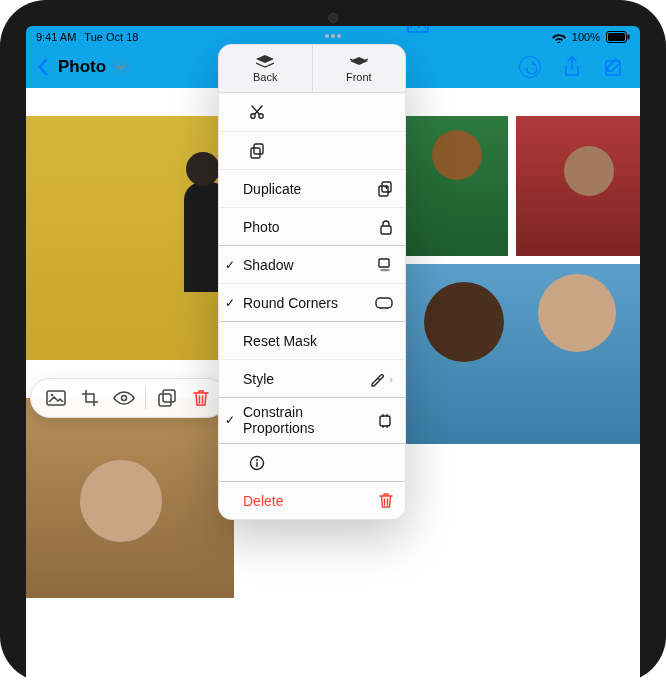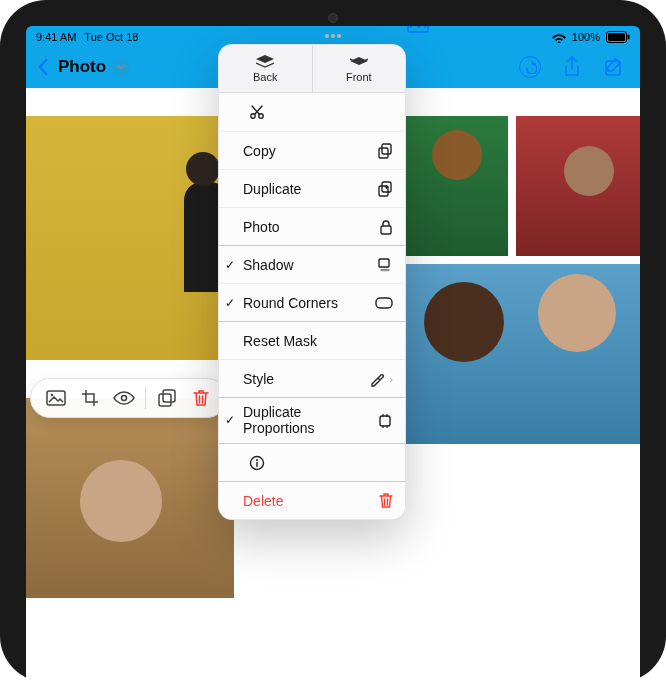--- a/index.html
+++ b/index.html
@@ -317,21 +317,20 @@
           <div class="menu-item first">
             <span class="menu-icon">
               <svg width="16" height="16" viewBox="0 0 16 16">
                   <circle cx="4" cy="12" r="2.2" fill="none" stroke="#222" stroke-width="1.4"></circle>
                   <circle cx="12" cy="12" r="2.2" fill="none" stroke="#222" stroke-width="1.4"></circle>
                   <path stroke="#222" stroke-width="1.4" stroke-linecap="round" d="M5.5 10.5L13 2M10.5 10.5L3 2"></path>
                 </svg>
             </span>
           </div>
           <div class="menu-item">
-            <span class="menu-label">Copy</span>
             <span class="menu-icon">
               <svg width="16" height="16" viewBox="0 0 16 16">
                   <rect x="2" y="5" width="9" height="10" rx="1.5" fill="none" stroke="#222" stroke-width="1.4"></rect>
                   <rect x="5" y="1" width="9" height="10" rx="1.5" fill="none" stroke="#222" stroke-width="1.4"></rect>
                 </svg>
             </span>
           </div>
           <div class="menu-item">
             <span class="menu-label">Duplicate</span>
             <span class="menu-icon">
@@ -379,21 +378,21 @@
             <span class="menu-icon">
               <svg width="16" height="16" viewBox="0 0 16 16">
                   <path fill="none" stroke="#222" stroke-width="1.4" stroke-linecap="round" d="M3 13l6-6 2 2-6 6H3v-2zM10 6l2-2a1.4 1.4 0 012 2l-2 2"></path>
                 </svg>
             </span>
             <span class="chev-after">›</span>
           </div>
           <div class="menu-item sep twoline">
             <span class="menu-check">✓</span>
             <span class="menu-label">
-              <span>Duplicate Proportions</span>
+              <span>Constrain Proportions</span>
             </span>
             <span class="menu-icon">
               <svg width="16" height="16" viewBox="0 0 16 16">
                   <rect x="3" y="3" width="10" height="10" rx="2" fill="none" stroke="#222" stroke-width="1.4"></rect>
                   <path stroke="#222" stroke-width="1.2" d="M6 1v3M10 1v3M6 12v3M10 12v3"></path>
                 </svg>
             </span>
           </div>
           <div class="menu-item sep">
             <span class="menu-icon">

